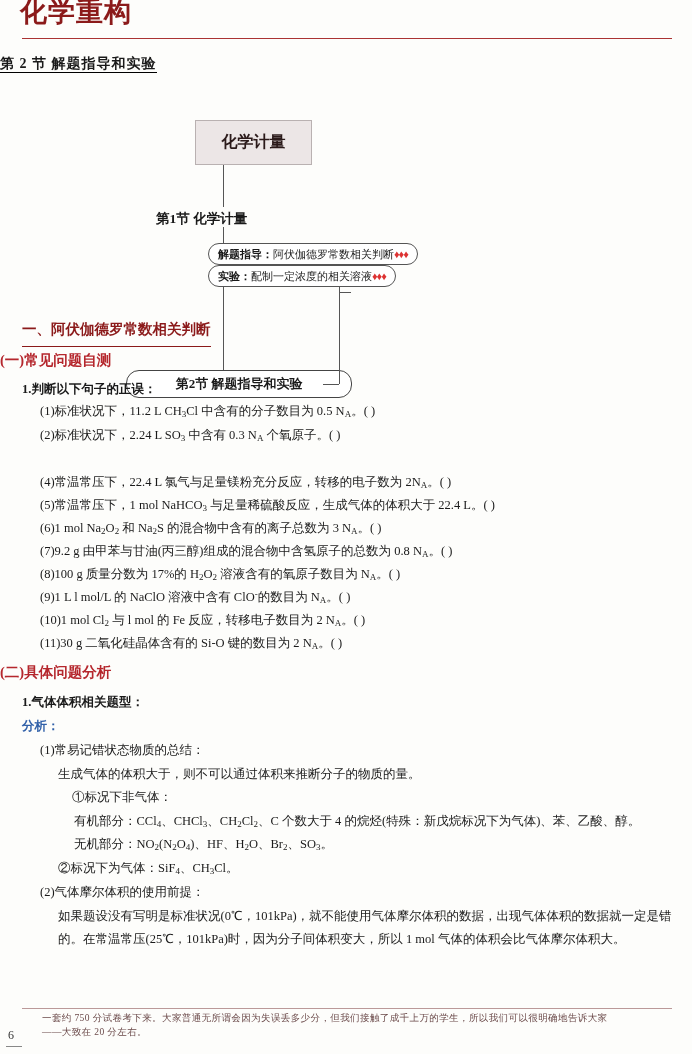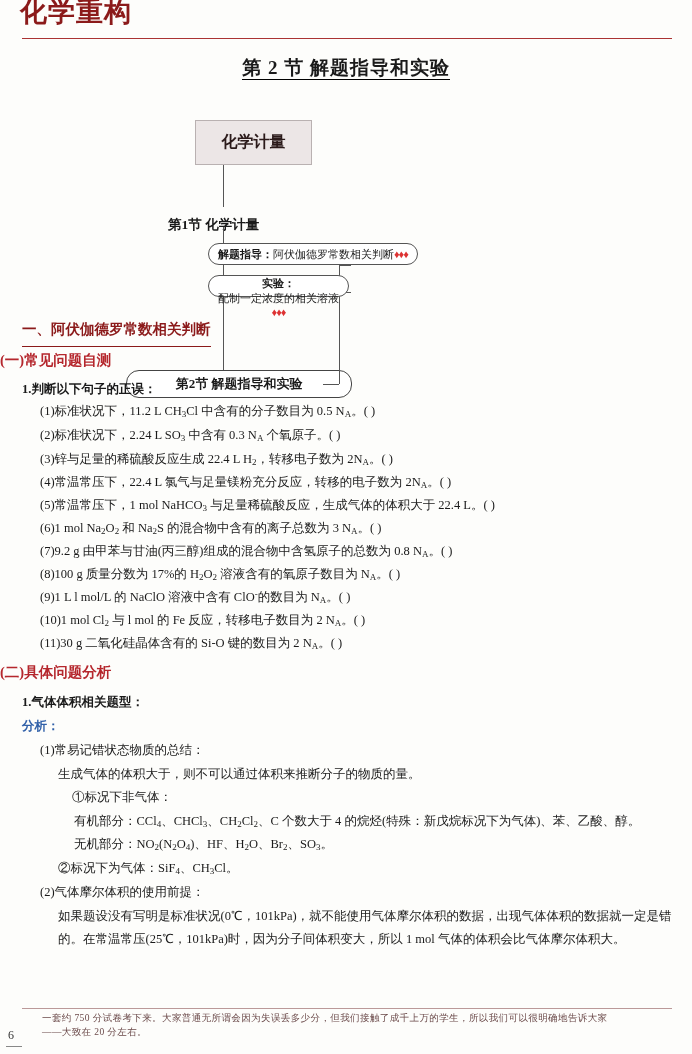--- a/index.html
+++ b/index.html
@@ -38,23 +38,22 @@
     width: 650px;
     height: 0;
     border-top: 1.4px solid #a33;
   }
 
   
   .sec-title {
     position: absolute;
     left: 0; right: 0;
     top: 55px;
-    text-align: center;
-    font-weight: bold;
-    font-size: 19px;
+    font-weight: bold;
+    font-size: 14px;
     letter-spacing: 1px;
   }
   .sec-title span {
     border-bottom: 1.3px solid #000;
     padding-bottom: 1px;
   }
 
   
   .diagram {
     position: absolute;
@@ -79,25 +78,24 @@
     width: 0;
     border-left: 1.1px solid #555;
   }
   .h-line {
     position: absolute;
     height: 0;
     border-top: 1.1px solid #555;
   }
   .node-l1 {
     position: absolute;
-    left: 168px; top: 105px;
+    left: 156px; top: 105px;
     font-weight: bold;
     font-size: 13.5px;
     white-space: nowrap;
-    margin-top: 6px;
   }
   .node-l2 {
     position: absolute;
     left: 126px; top: 265px;
     width: 226px; height: 28px;
     border: 1.2px solid #444;
     border-radius: 13px;
     display: flex; align-items: center; justify-content: center;
     font-weight: bold;
     font-size: 13px;
@@ -225,36 +223,35 @@
     <div class="h-line" style="left:323px; top:279px; width:16px;"></div>
     <div class="v-line" style="left:339px; top:160px; height:119px;"></div>
     <div class="h-line" style="left:339px; top:160px; width:12px;"></div>
     <div class="h-line" style="left:339px; top:187px; width:12px;"></div>
 
     <div class="pill" style="left:208px; top:138px;">
       <b>解题指导：</b>
         <span>阿伏伽德罗常数相关判断</span>
         <span class="flames">♦♦♦</span>
     </div>
-    <div class="pill" style="left:208px; top:170px;flex-direction:column;">
+    <div class="pill" style="left:208px; top:160px;">
       <b>实验：</b>
         <span>配制一定浓度的相关溶液</span>
         <span class="flames">♦♦♦</span>
     </div>
   </div>
 
   <div class="h1cn" style="top:320px;">一、阿伏伽德罗常数相关判断</div>
 
   <div class="h2cn" style="top:351px;">(一)常见问题自测</div>
 
   <div class="q" style="top:381px;">1.判断以下句子的正误：</div>
 
   <div class="ln" style="left:40px; top:403px;">(1)标准状况下，11.2 L CH<sub>3</sub>Cl 中含有的分子数目为 0.5 N<sub>A</sub>。( )</div>
   <div class="ln" style="left:40px; top:427px;">(2)标准状况下，2.24 L SO<sub>3</sub> 中含有 0.3 N<sub>A</sub> 个氧原子。( )</div>
-  <div class="ln" style="left:40px; top:451px;">(3)锌与足量的稀硫酸反应生成 22.4 L H<sub>2</sub>，转移电子数为 2N<sub>A</sub>。( )</div>
   <div class="ln" style="left:40px; top:474px;">(4)常温常压下，22.4 L  氯气与足量镁粉充分反应，转移的电子数为 2N<sub>A</sub>。( )</div>
   <div class="ln" style="left:40px; top:497px;">(5)常温常压下，1 mol NaHCO<sub>3</sub> 与足量稀硫酸反应，生成气体的体积大于 22.4 L。( )</div>
   <div class="ln" style="left:40px; top:520px;">(6)1 mol Na<sub>2</sub>O<sub>2</sub> 和 Na<sub>2</sub>S 的混合物中含有的离子总数为 3 N<sub>A</sub>。( )</div>
   <div class="ln" style="left:40px; top:543px;">(7)9.2 g 由甲苯与甘油(丙三醇)组成的混合物中含氢原子的总数为 0.8 N<sub>A</sub>。( )</div>
   <div class="ln" style="left:40px; top:566px;">(8)100 g 质量分数为 17%的 H<sub>2</sub>O<sub>2</sub> 溶液含有的氧原子数目为 N<sub>A</sub>。( )</div>
   <div class="ln" style="left:40px; top:589px;">(9)1 L l mol/L 的 NaClO 溶液中含有 ClO<sup>-</sup>的数目为 N<sub>A</sub>。( )</div>
   <div class="ln" style="left:40px; top:612px;">(10)1 mol Cl<sub>2</sub> 与 l mol 的 Fe 反应，转移电子数目为 2 N<sub>A</sub>。( )</div>
   <div class="ln" style="left:40px; top:635px;">(11)30 g 二氧化硅晶体含有的 Si-O 键的数目为 2 N<sub>A</sub>。( )</div>
 
   <div class="h2cn" style="top:663px;">(二)具体问题分析</div>

